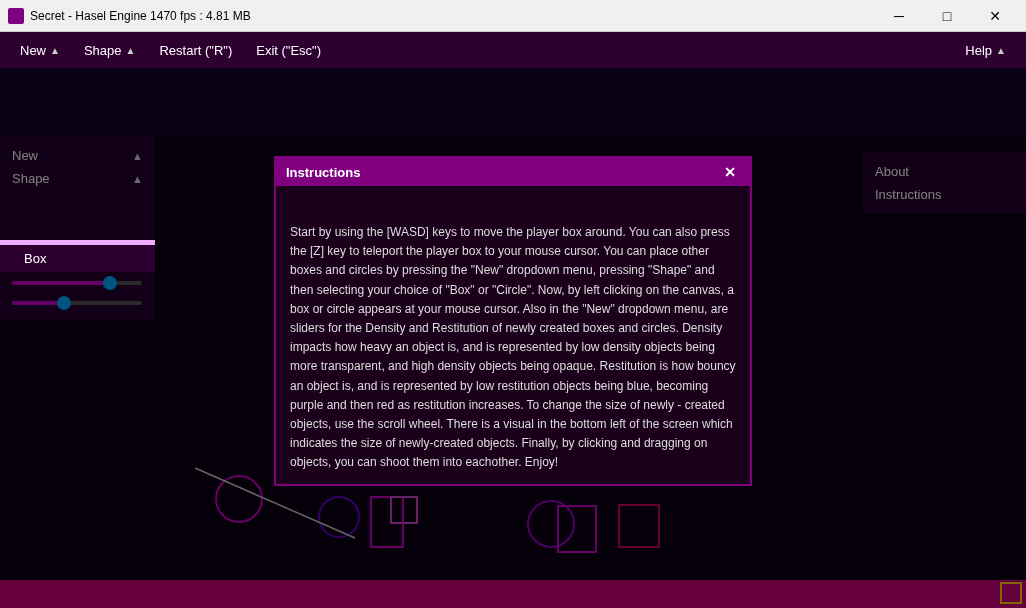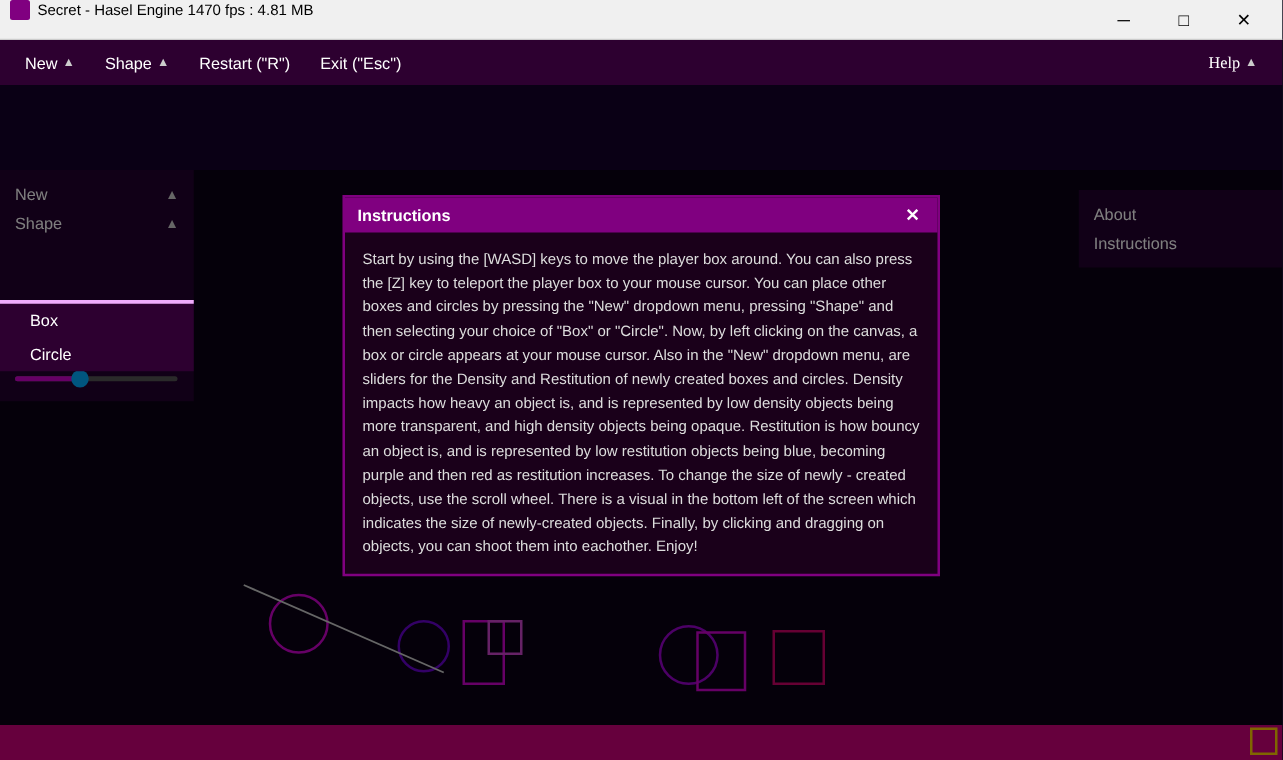--- a/index.html
+++ b/index.html
@@ -11,21 +11,21 @@
       overflow: hidden;
       position: relative;
     }
 
     
     #titlebar {
       width: 100%;
       height: 32px;
       background: #f0f0f0;
       display: flex;
-      align-items: flex-start;
+      align-items: center;
       justify-content: space-between;
       padding: 0 8px;
       border-bottom: 1px solid #ccc;
     }
     #titlebar-left {
       display: flex;
       align-items: center;
       gap: 6px;
     }
     #app-icon {
@@ -76,21 +76,20 @@
     }
     .menu-chevron {
       font-size: 10px;
       color: #ccc;
     }
     .menu-spacer { flex: 1; }
     .menu-right {
       display: flex;
       align-items: center;
       gap: 4px;
-      font-family: Liberation Serif, serif;
     }
 
     
     #left-panel {
       position: absolute;
       left: 0;
       top: 68px;
       width: 155px;
       background: rgba(40, 0, 50, 0.85);
       padding: 8px 0;
@@ -220,39 +219,40 @@
       font-weight: bold;
       padding: 0 4px;
     }
     #modal-body {
       padding: 12px 14px;
       color: #ddd;
       font-size: 12px;
       line-height: 1.6;
       max-height: 300px;
       overflow-y: auto;
+      margin-top: 25px;
     }
 
     svg.arrow-svg {
       position: absolute;
       bottom: 40px;
       left: 150px;
       width: 230px;
       height: 100px;
       overflow: visible;
     }
 
     
     #shape-dropdown {
       position: absolute;
       left: 0;
       top: 104px;
       width: 155px;
       background: #2d0030;
-      border-top: 3px solid #f0abfc;
+      border-top: 5px solid #f0abfc;
       z-index: 100;
     }
     .dropdown-item {
       color: white;
       font-size: 13px;
       padding: 6px 24px;
       cursor: pointer;
     }
   </style>
 </head>
@@ -299,21 +299,20 @@
       <span class="panel-label">New</span>
       <span class="panel-chevron">▲</span>
     </div>
     <div class="panel-row">
       <span class="panel-label">Shape</span>
       <span class="panel-chevron">▲</span>
     </div>
 
     <div id="shape-dropdown">
       <div class="dropdown-item">Box</div>
-      <div class="dropdown-item">Circle</div>
     </div>
     <div style="margin-top: 60px;">
       <div class="panel-row">
         <span class="panel-label">Density</span>
       </div>
       <div class="slider-container">
         <div class="slider-track">
           <div class="slider-fill" style="width: 75%;"></div>
           <div class="slider-thumb" style="left: 75%;"></div>
         </div>

